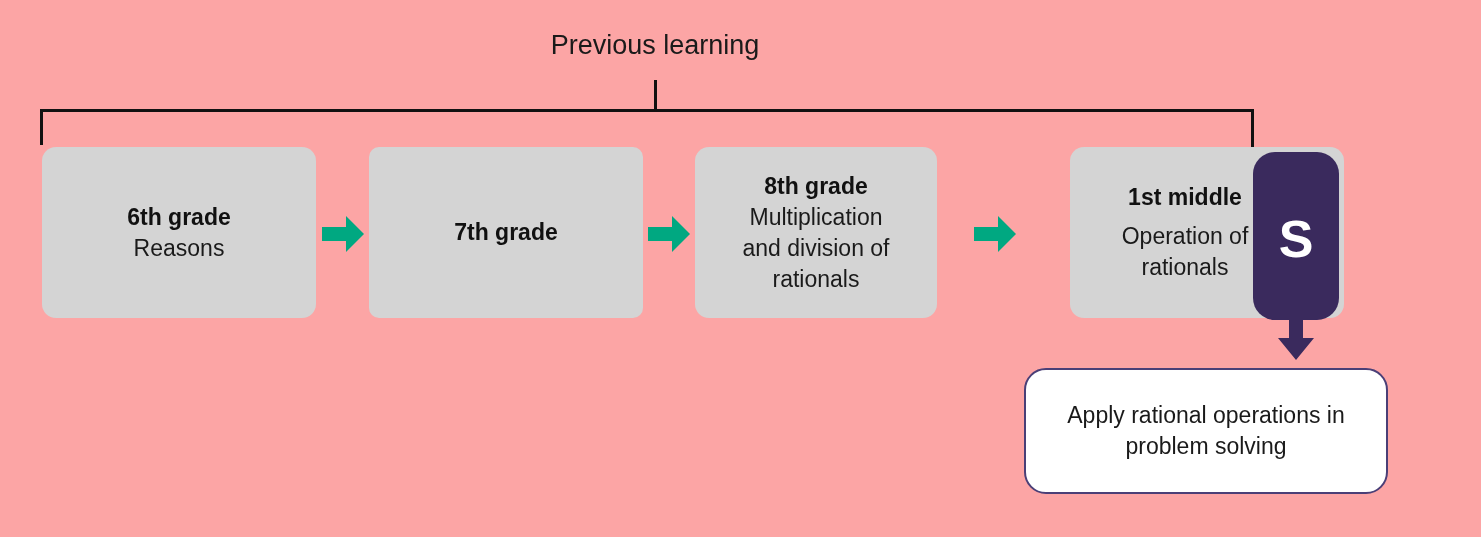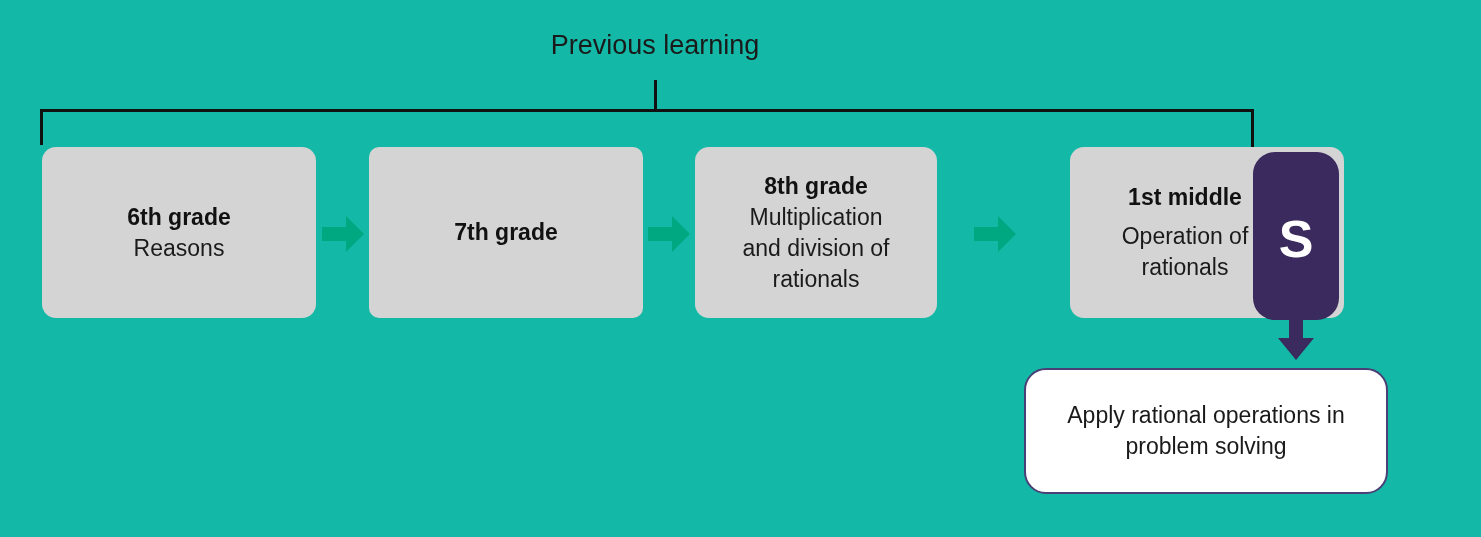--- a/index.html
+++ b/index.html
@@ -8,21 +8,21 @@
     background: #ffffff;
   }
   body {
     font-family: "Liberation Sans", sans-serif;
     -webkit-font-smoothing: antialiased;
   }
   #canvas {
     position: relative;
     width: 1481px;
     height: 537px;
-    background: #14b8a6;
+    background: #fca5a5;
     overflow: hidden;
   }
 
   
   .bracket-title {
     position: absolute;
     left: 455px;
     top: 28px;
     width: 400px;
     text-align: center;

